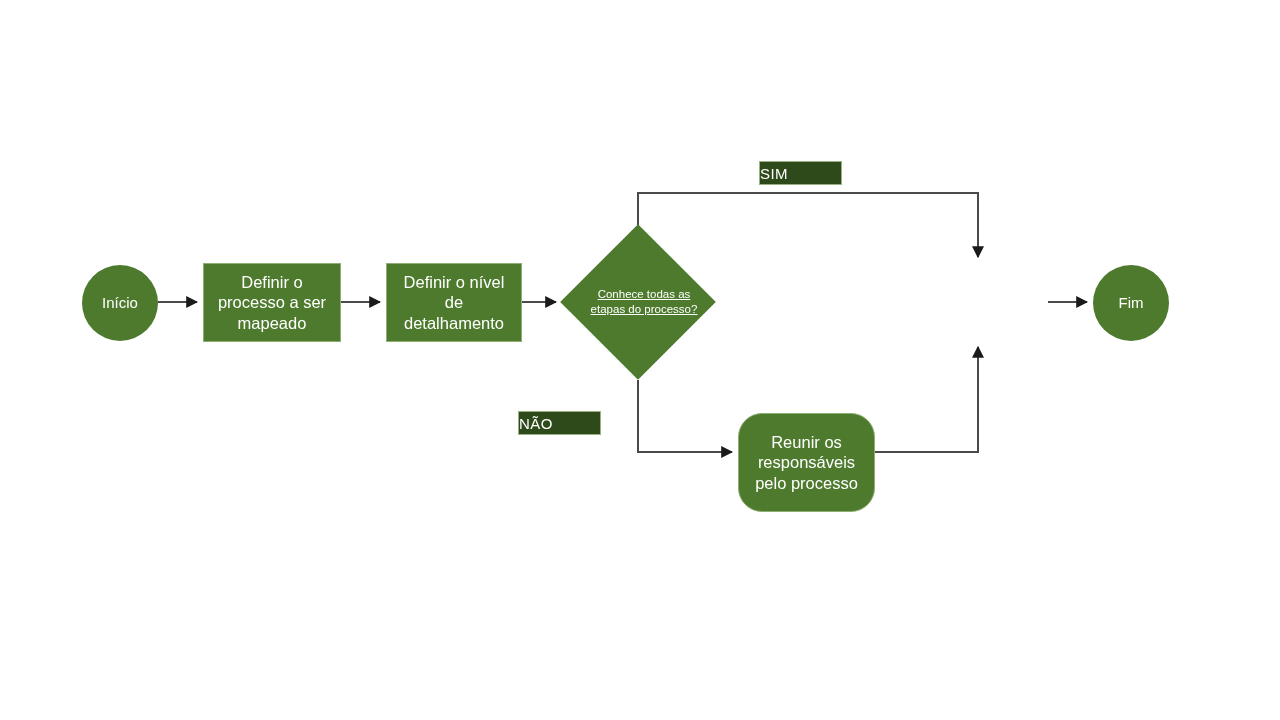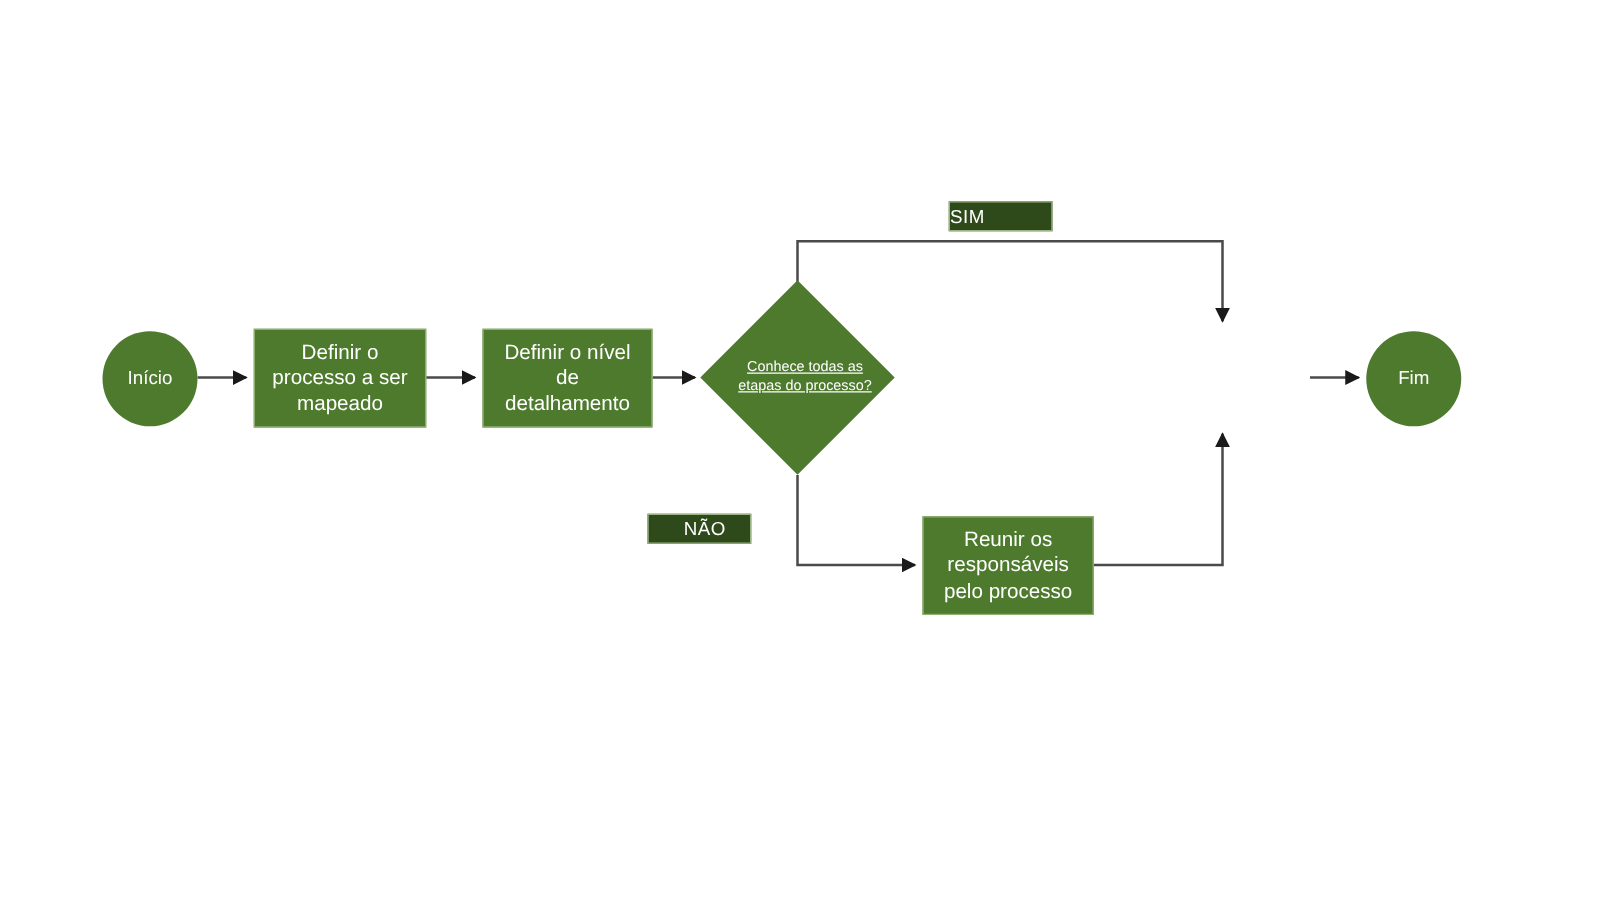--- a/index.html
+++ b/index.html
@@ -131,29 +131,29 @@
   </div>
 
   <div class="decision-wrap" style="left:583px; top:247px; width:110px; height:110px;">
     <div class="decision-shape"></div>
     <div class="decision-label">
       <span>Conhece todas as etapas do processo?</span>
     </div>
   </div>
 
 
-  <div class="node process" style="left:738px; top:413px; width:137px; height:79px;">
+  <div class="node process" style="left:738px; top:413px; width:137px; height:99px;border-radius:24px;">
     <span>Reunir os responsáveis pelo processo</span>
   </div>
 
   <div class="node terminator" style="left:1093px; top:265px; width:76px; height:76px;">
     <span>Fim</span>
   </div>
 
   <div class="edge-label" style="left:759px; top:161px; width:83px; height:24px;">
     <span>SIM</span>
   </div>
 
-  <div class="edge-label" style="left:518px; top:411px; width:83px; height:24px;padding-left:28px;">
+  <div class="edge-label" style="left:518px; top:411px; width:83px; height:24px;">
     <span>NÃO</span>
   </div>
 
 </div>
 
 </body></html>

